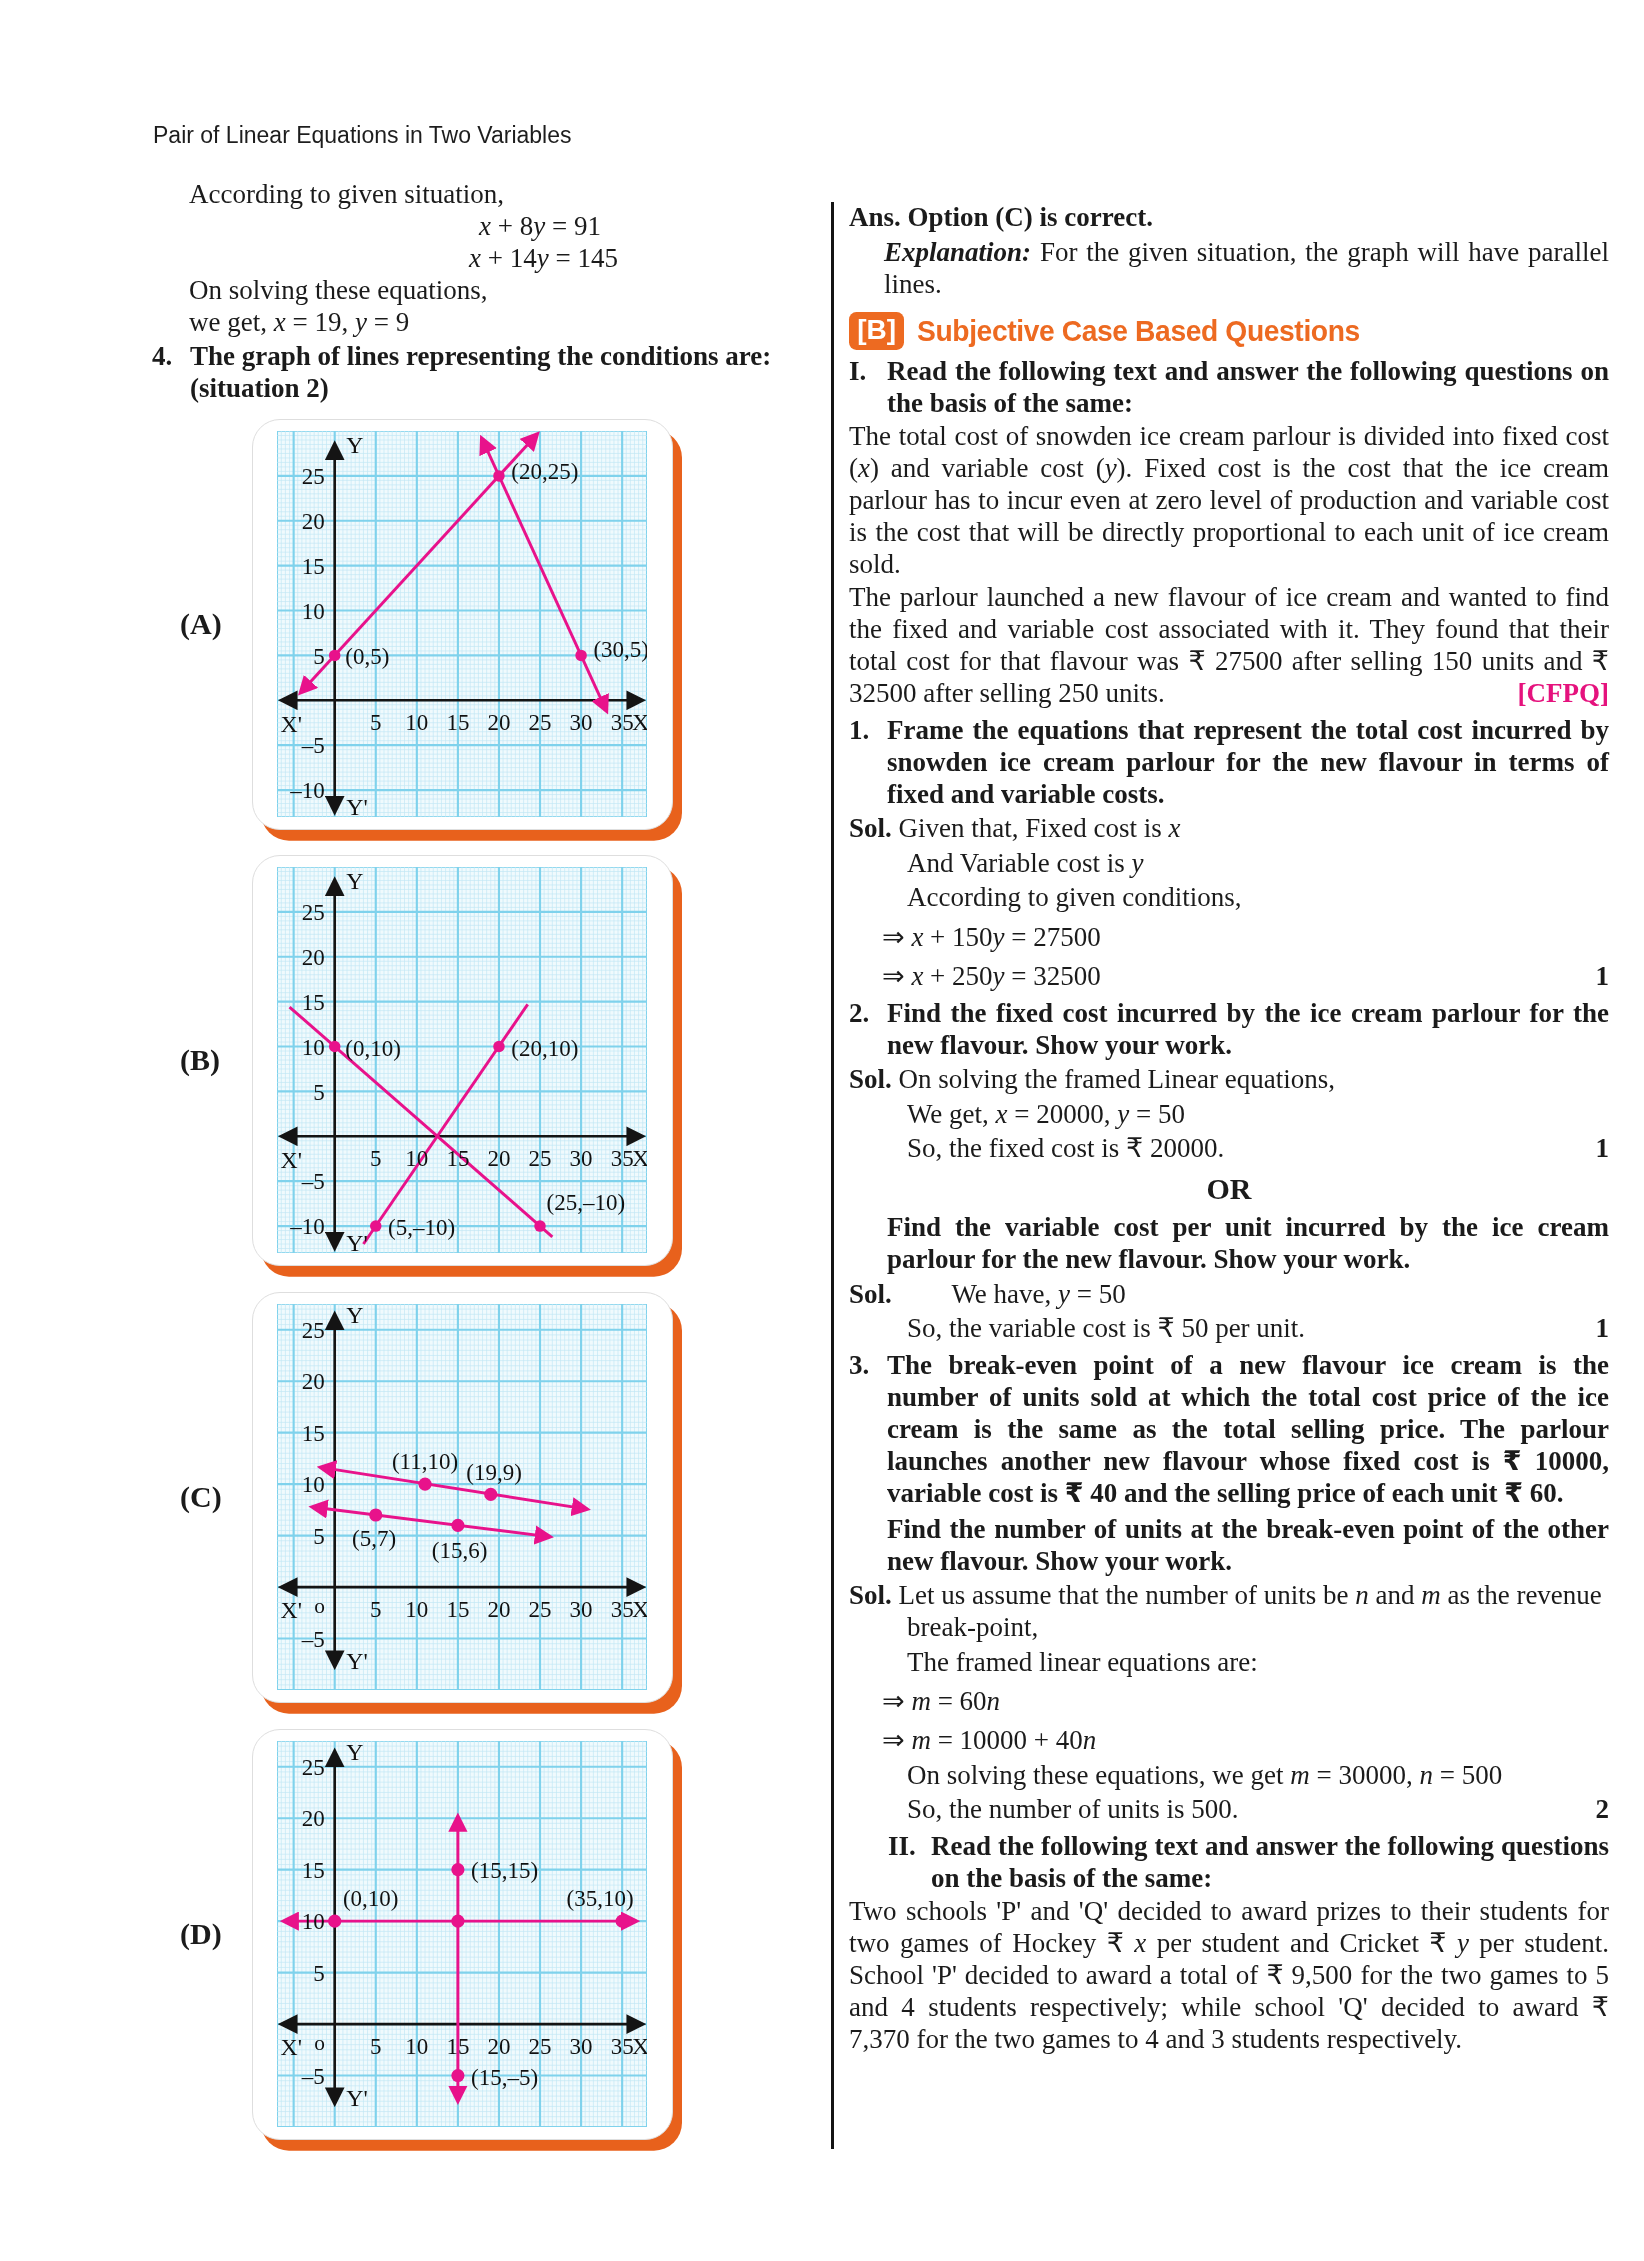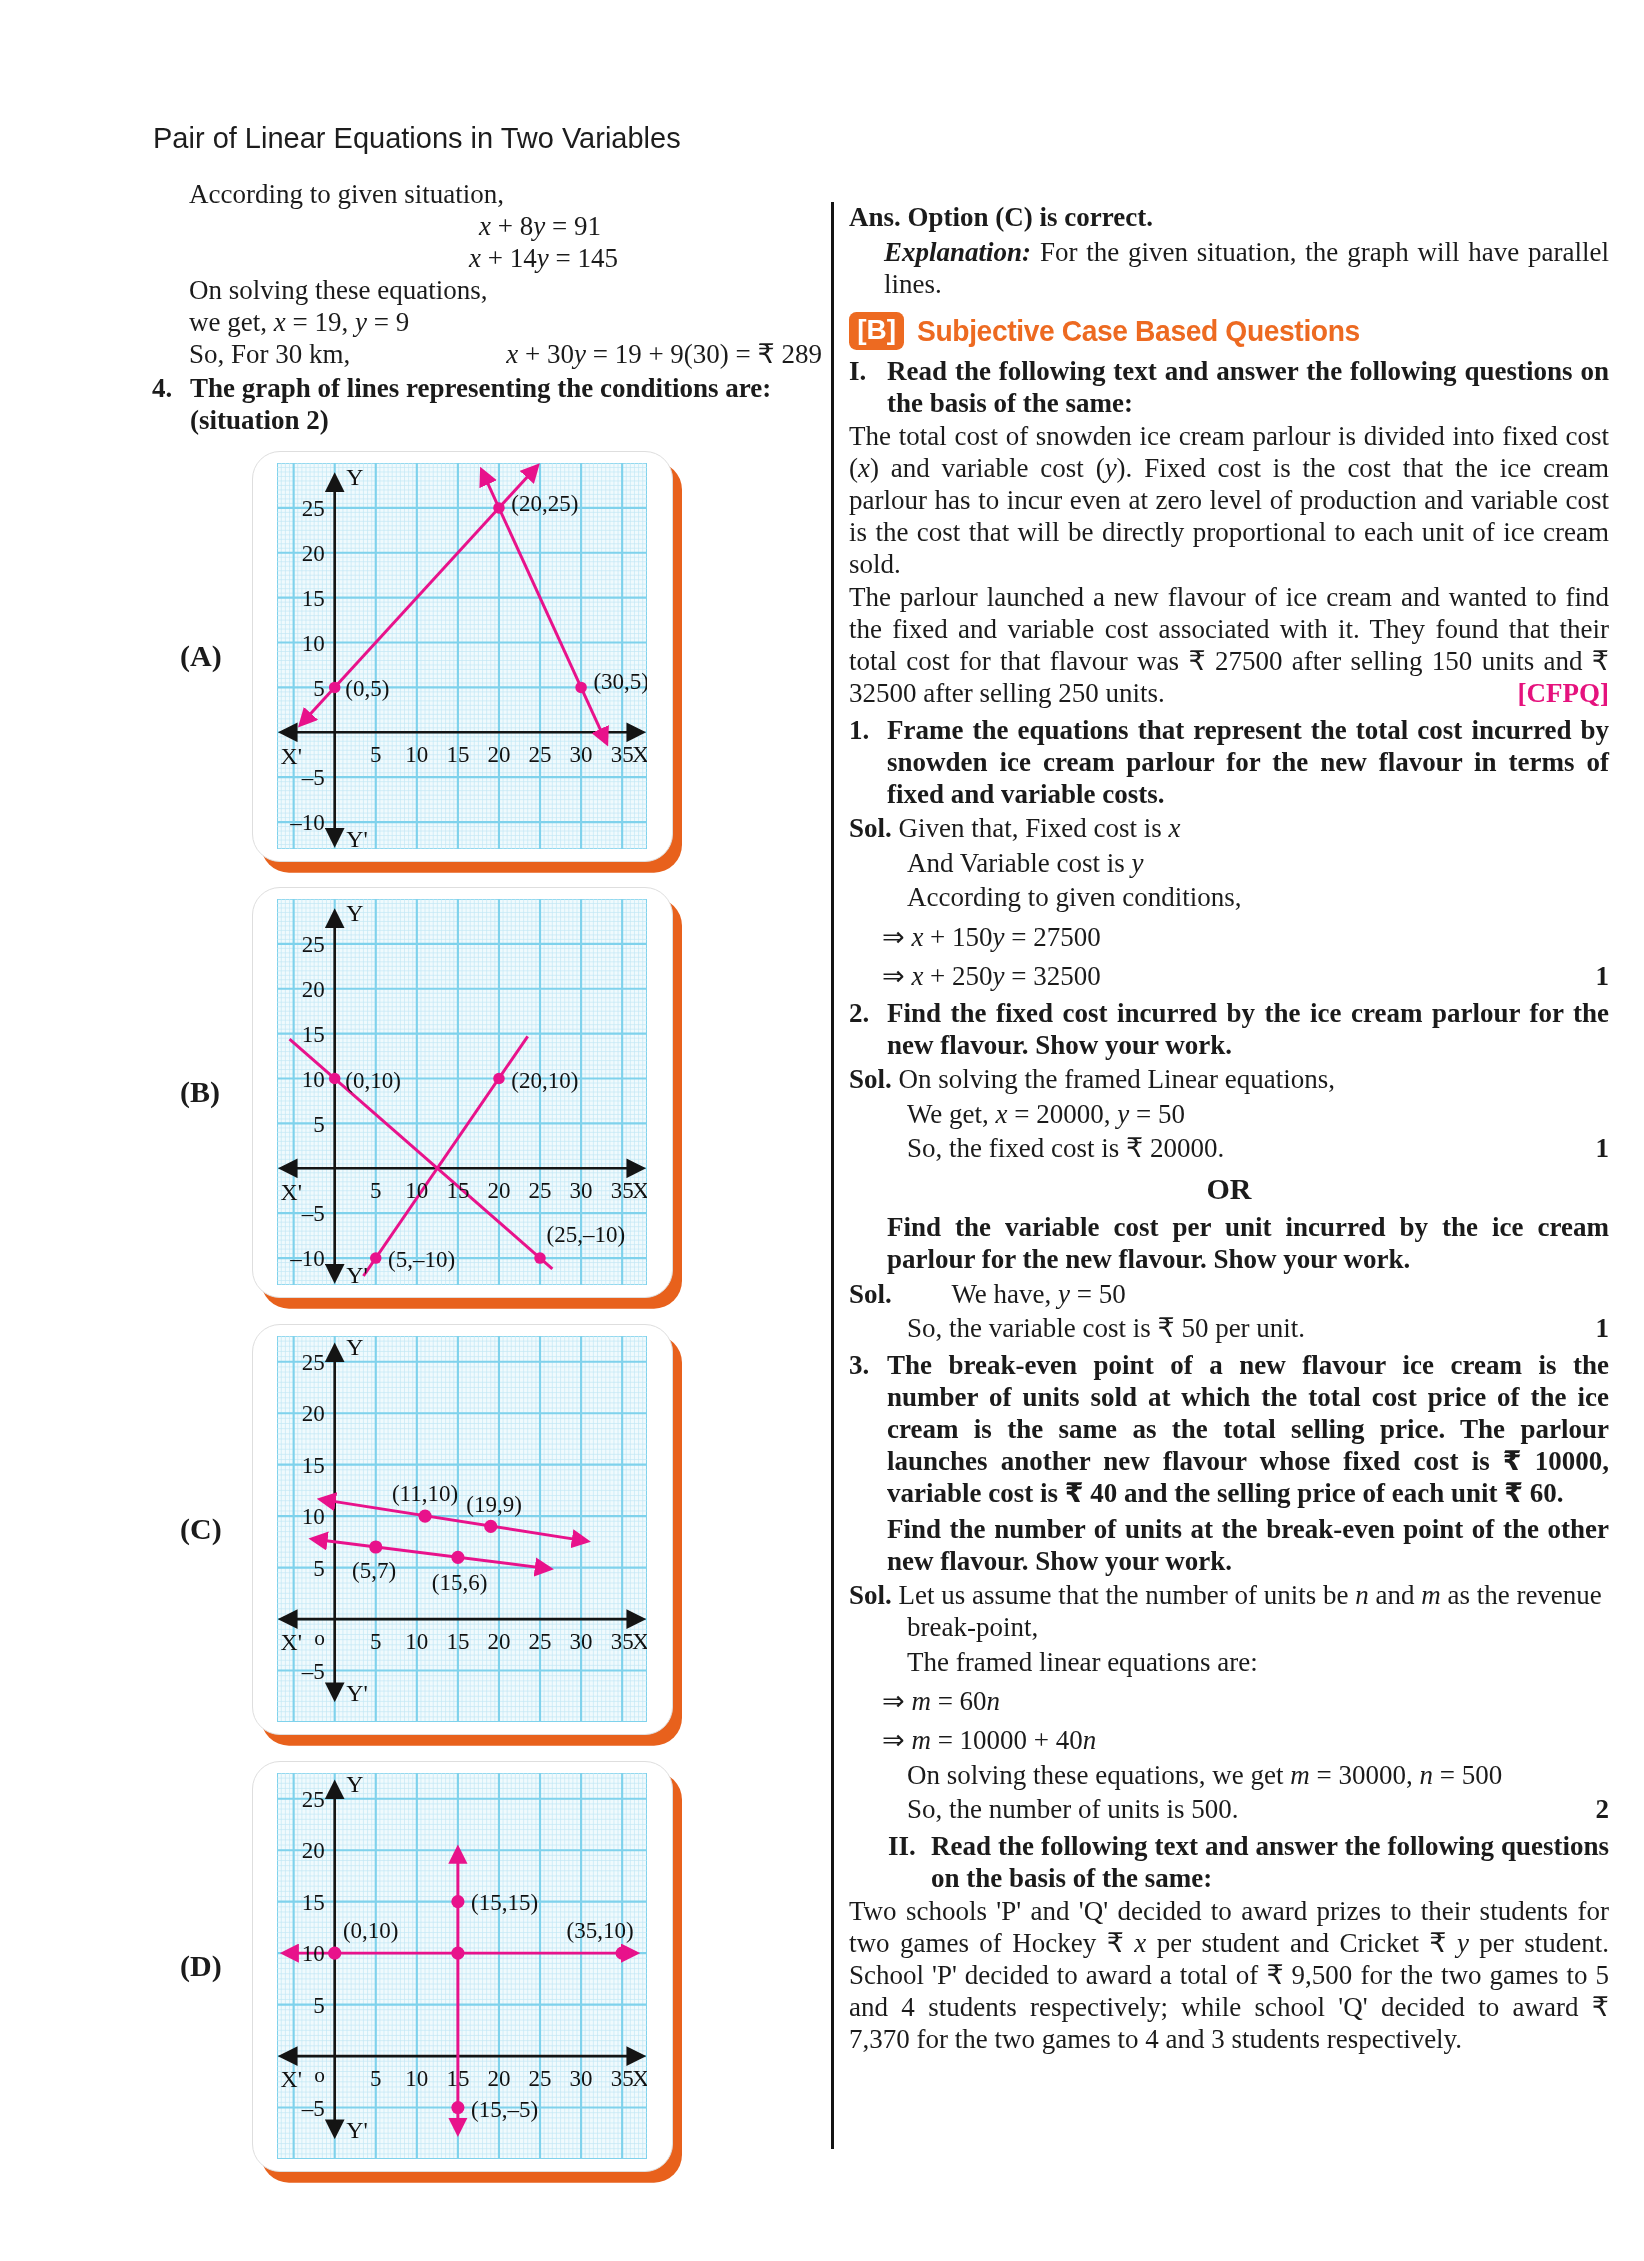--- a/index.html
+++ b/index.html
@@ -1,19 +1,19 @@
 <!DOCTYPE html>
 <html style="font-size:13px"><head>
 <meta charset="utf-8">
 <style>
   html,body{margin:0;padding:0;background:#ffffff;}
   .page{position:relative;width:1645px;height:2261px;background:#ffffff;
         font-family:"Liberation Serif","DejaVu Sans",serif;color:#1b1b1b;overflow:hidden;}
   .hdr{position:absolute;left:153px;top:122px;font-family:"Liberation Sans","DejaVu Sans",sans-serif;
-       font-size:29px;color:#1d1d1d;}
+       font-size:23px;color:#1d1d1d;}
   .divider{position:absolute;left:831px;top:202px;width:2.5px;height:1947px;background:#141414;}
   .colL{position:absolute;left:152px;top:178px;width:670px;font-size:27px;line-height:32px;}
   .colR{position:absolute;left:849px;top:201px;width:760px;font-size:27px;line-height:32px;}
   .ind{margin-left:37px;}
   .eqc{margin-left:327px;}
   .eqc2{margin-left:317px;}
   .rowsb{display:flex;justify-content:space-between;}
   .qnum{flex:0 0 38px;font-weight:bold;}
   .qtxt{flex:1;font-weight:bold;text-align:justify;}
   .qflex{display:flex;margin-top:1.6px;}
@@ -54,24 +54,20 @@
 
   <div class="hdr">Pair of Linear Equations in Two Variables</div>
   <div class="divider"></div>
 
   <div class="colL">
     <div class="ind">According to given situation,</div>
     <div class="eqc"><i>x</i> + 8<i>y</i> = 91</div>
     <div class="eqc2"><i>x</i> + 14<i>y</i> = 145</div>
     <div class="ind">On solving these equations,</div>
     <div class="ind">we get, <i>x</i> = 19, <i>y</i> = 9</div>
-    <div class="rowsb">
-      <span class="ind">So, For 30 km,</span>
-      <span><i>x</i> + 30<i>y</i> = 19 + 9(30) = ₹ 289</span>
-    </div>
     <div class="qflex">
       <span class="qnum">4.</span>
       <span class="qtxt">
         <span>The graph of lines representing the conditions are:</span><br>
         <span>(situation 2)</span>
       </span>
     </div>
 
     <div class="graph-row">
       <div class="opt">(A)</div>

